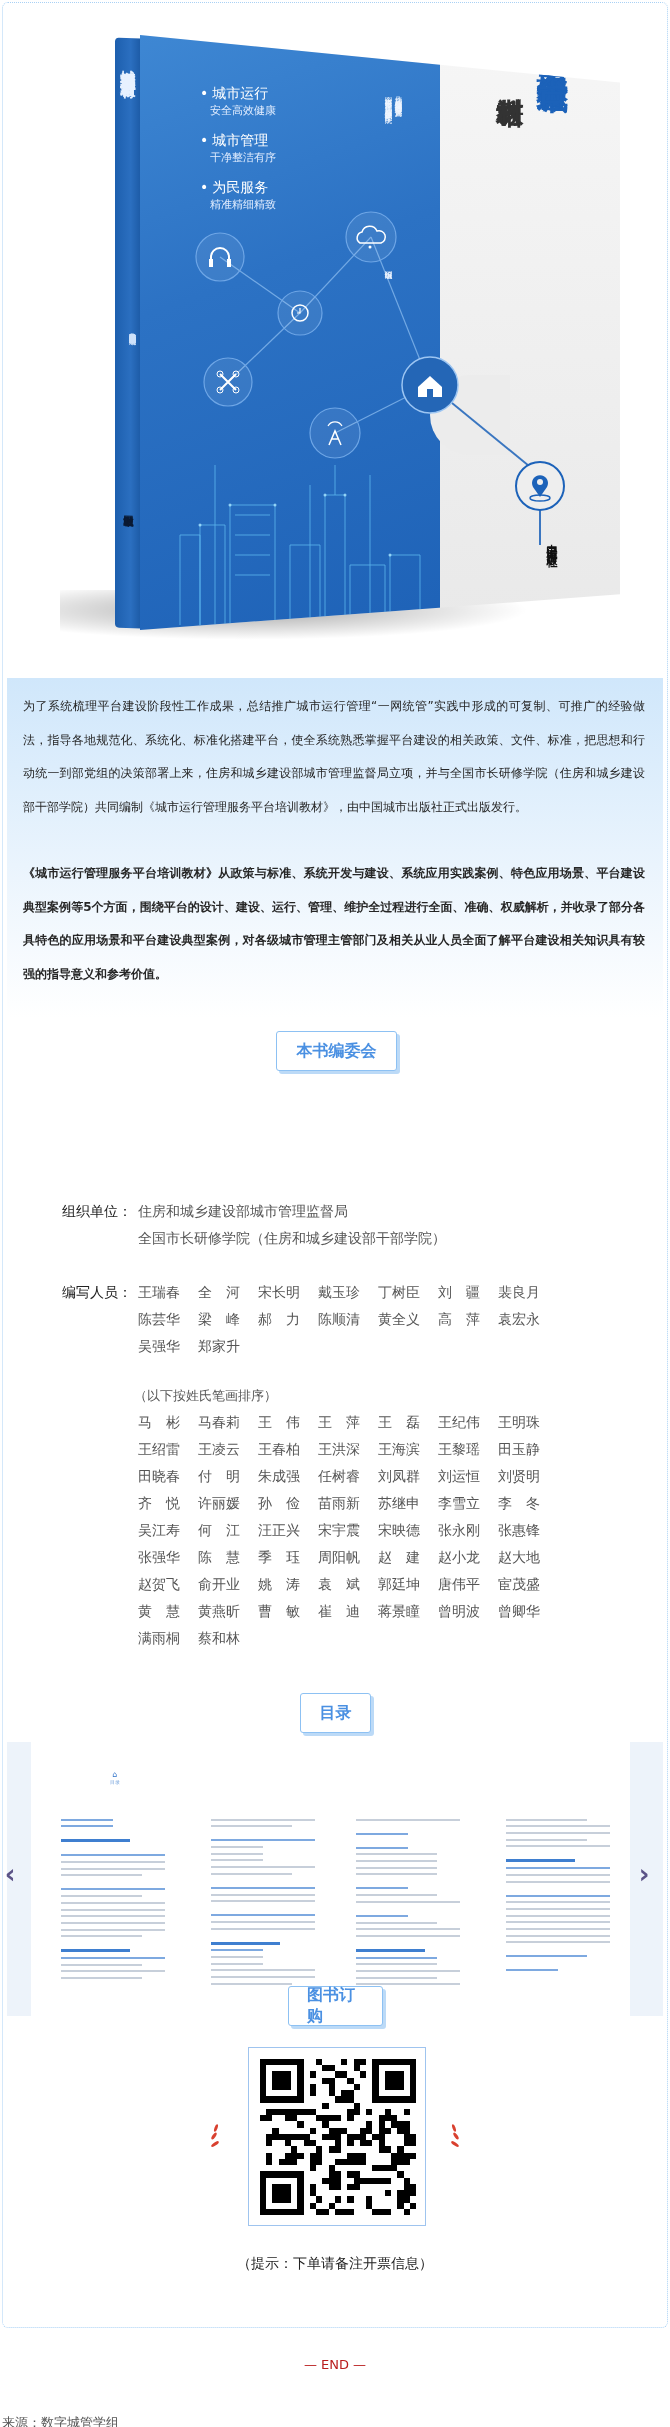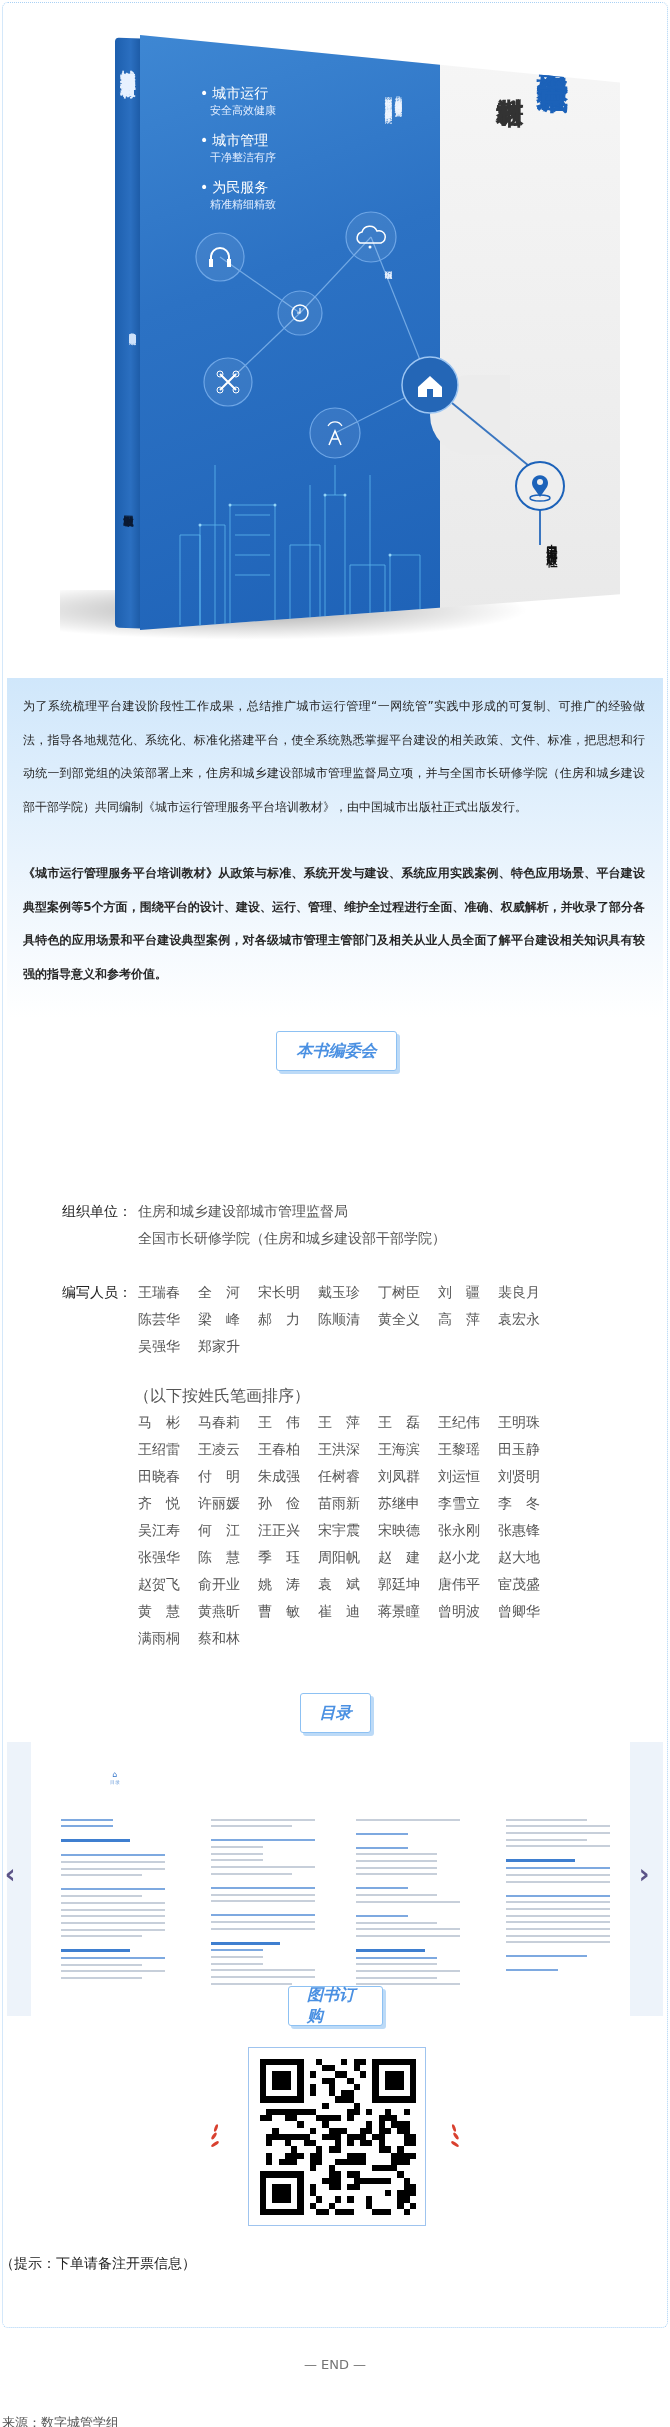--- a/index.html
+++ b/index.html
@@ -89,32 +89,32 @@
   .intro p {
     font-size: 12px; line-height: 33.5px; color: #262626; text-align: justify;
   }
   .intro p + p { margin-top: 33px; font-weight: bold; }
 
   
   .badge {
     position: absolute; height: 40px; padding: 0 18px;
     background: #fff; border: 1.5px solid #8dc1f3; border-radius: 3px;
     box-shadow: 3px 3px 0 #bcdaf7;
-    color: #4a90e2; font-size: 16px; font-weight: bold; font-style: italic;
+    color: #4a90e2; font-size: 16px; font-weight: bold; 
     display: flex; align-items: center; justify-content: center;
   }
 
   
   .board { position: absolute; left: 62px; top: 1158px; width: 500px; font-size: 14px; margin-top: 40px; }
   .board-row { display: flex; }
   .board-label { width: 76px; color: #222; font-family: "DejaVu Sans", sans-serif; line-height: 27px; }
   .board-values { flex: 1; font-family: "DejaVu Serif", "Liberation Serif", serif; color: #555; line-height: 27px; }
   .name-grid { display: grid; grid-template-columns: repeat(7, 60px); column-gap: 0; }
   .name-grid span { white-space: pre; letter-spacing: 0px; }
-  .note { font-family: "DejaVu Serif", serif; color: #555; font-size: 16px; line-height: 27px; margin-left: -4px; }
+  .note { font-family: "DejaVu Serif", serif; color: #555; font-size: 13px; line-height: 27px; margin-left: -4px; }
 
   
   .carousel { position: absolute; left: 7px; top: 1742px; width: 656px; height: 276px; }
   .side-panel { position: absolute; top: 0; height: 274px; background: #edf3fa; }
   .side-left { left: 0; width: 24px; }
   .side-right { right: 0; width: 33px; }
   .arrow { position: absolute; top: 118px; width: 20px; height: 28px; color: #5b5387; font-size: 26px; font-weight: bold; line-height: 28px; text-align: center; cursor: pointer; }
   .arrow-left { left: -7px; }
   .arrow-right { right: 9px; }
   .toc-page { position: absolute; left: 24px; top: 0; width: 599px; height: 274px; background: #fff; }
@@ -132,24 +132,24 @@
 
   
   .qr-box {
     position: absolute; left: 248px; top: 2047px; width: 178px; height: 179px;
     border: 1px solid #9fc4ef; background: #fff; padding: 11px;
   }
   .qr-grid { width: 156px; height: 156px; display: grid; grid-template-columns: repeat(25, 1fr); grid-template-rows: repeat(25, 1fr); }
   .qr-grid i { display: block; }
   .qr-grid i.b { background: #000; }
   .laurel { position: absolute; top: 2122px; width: 16px; height: 30px; }
-  .hint { position: absolute; left: 0; width: 670px; top: 2255px; text-align: left; font-size: 14px; color: #222; }
+  .hint { position: absolute; left: 0; width: 670px; top: 2255px; text-align: center; font-size: 14px; color: #222; }
 
   
-  .end { position: absolute; left: 0; width: 670px; top: 2357px; text-align: center; color: #737373; font-size: 13px; }
+  .end { position: absolute; left: 0; width: 670px; top: 2357px; text-align: center; color: #b91c1c; font-size: 13px; }
   .source { position: absolute; left: 2px; top: 2414px; font-size: 13px; color: #555; }
 </style>
 </head>
 <body>
 
 <div class="card"></div>
 
 <div class="cover">
   <div class="cover-shadow"></div>
   <div class="spine">

